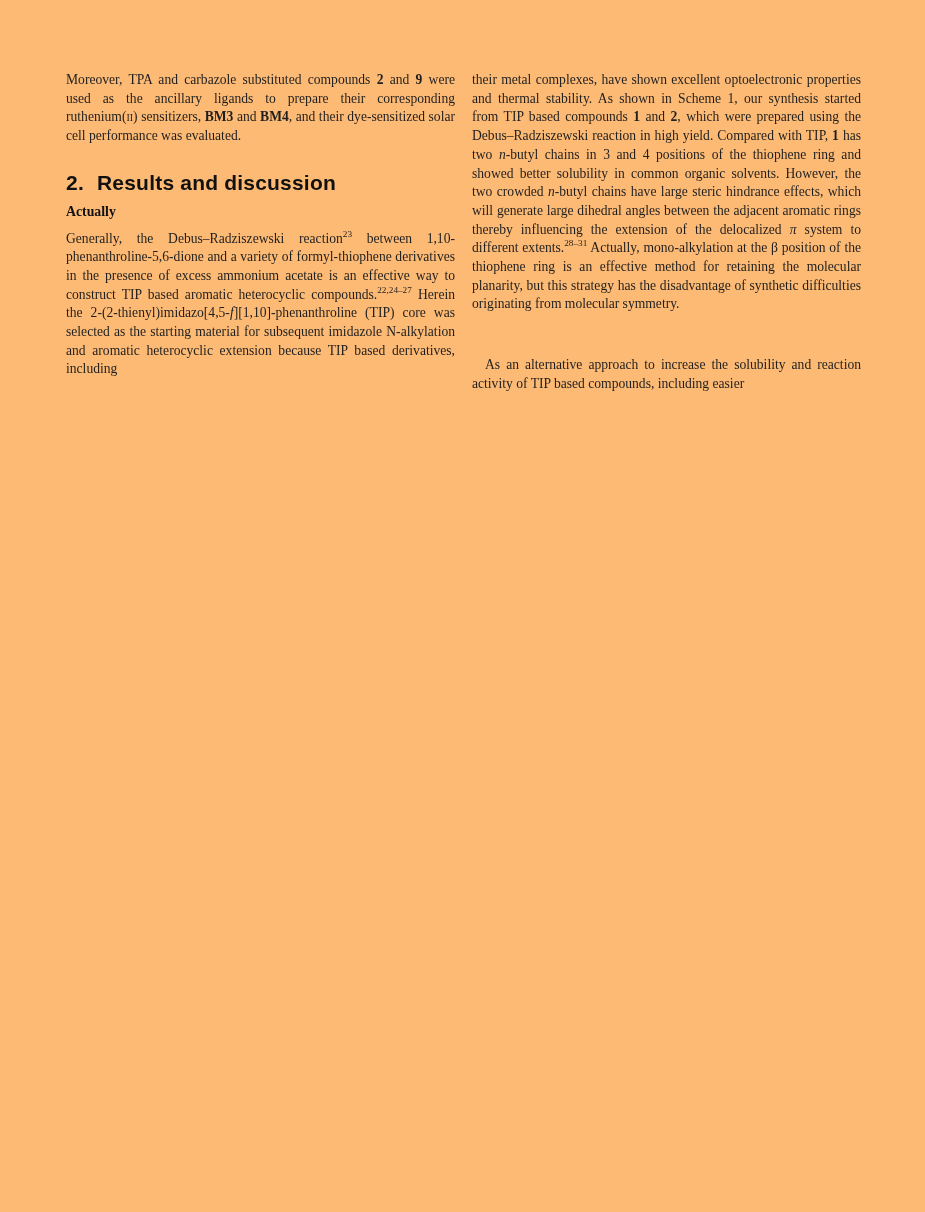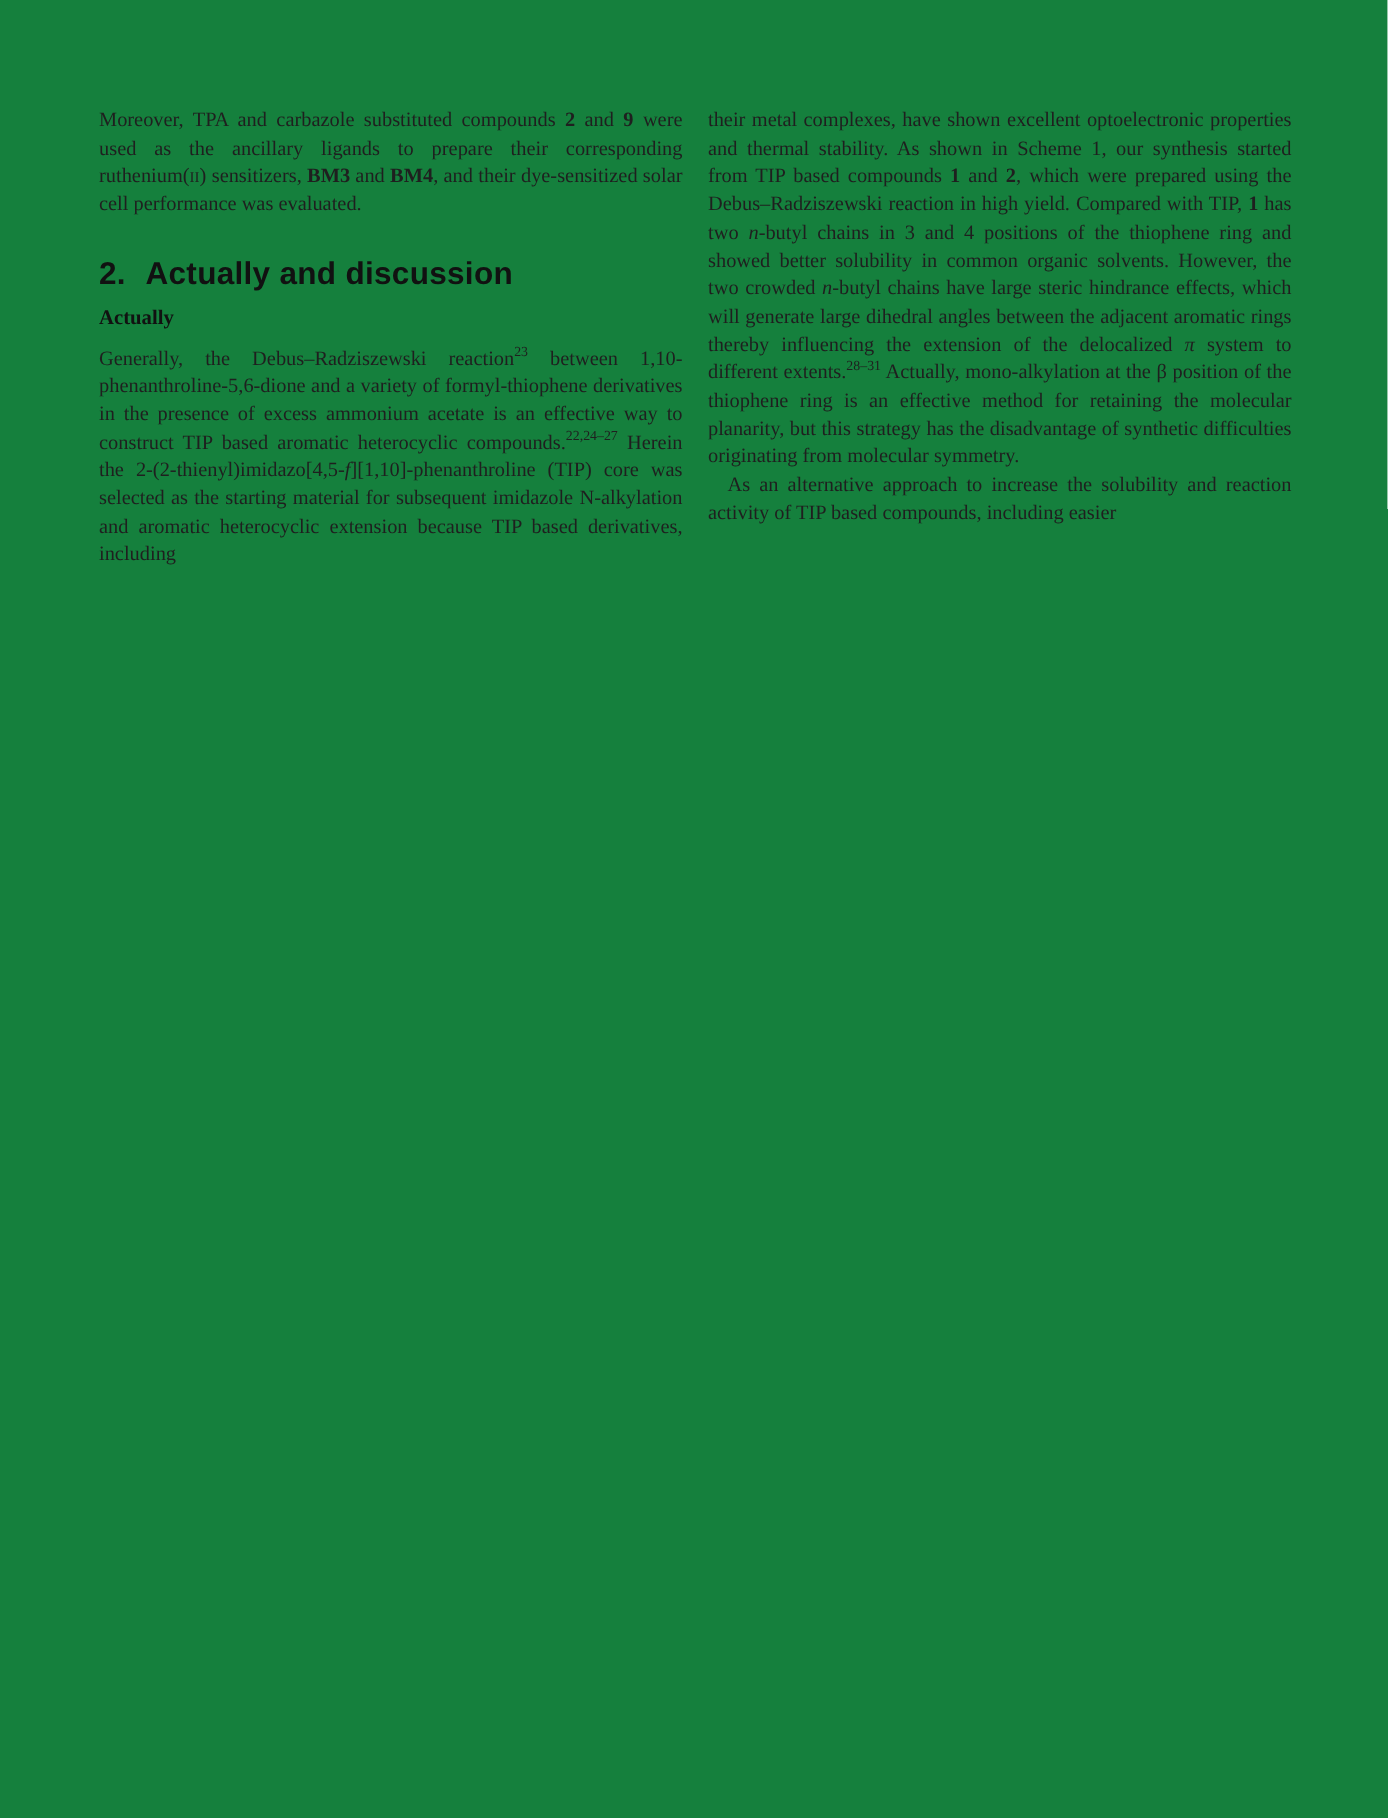--- a/index.html
+++ b/index.html
@@ -4,21 +4,21 @@
 <style>
   html, body {
     margin: 0;
     padding: 0;
     background: #ffffff;
   }
   .page {
     position: relative;
     width: 925px;
     height: 1212px;
-    background: #15803d;
+    background: #fdba74;
     overflow: hidden;
     font-family: "Liberation Serif", serif;
     color: #1f1f1f;
   }
   .columns {
     position: absolute;
     left: 66px;
     top: 71px;
     width: 795px;
     display: flex;
@@ -30,20 +30,21 @@
   }
   .body-text {
     margin: 0;
     font-size: 13.6px;
     line-height: 18.7px;
     text-align: justify;
     color: #1f1f1f;
   }
   .body-text.indent {
     text-indent: 13px;
+    margin-top: 42px;
   }
   .section-heading {
     margin: 26px 0 0 0;
     font-family: "Liberation Sans", sans-serif;
     font-size: 21px;
     line-height: 21px;
     font-weight: 600;
     color: #111111;
     letter-spacing: 0.2px;
   }
@@ -68,21 +69,21 @@
 </head>
 <body>
 
 <div class="page">
   <div class="columns">
 
     <div class="col">
       <p class="body-text"><span>Moreover, TPA and carbazole substituted compounds </span><span class="b">2</span><span> and </span><span class="b">9</span><span> were used as the ancillary ligands to prepare their corresponding ruthenium(</span><span class="sc">ii</span><span>) sensitizers, </span><span class="b">BM3</span><span> and </span><span class="b">BM4</span><span>, and their dye-sensitized solar cell performance was evaluated.</span></p>
 
       <h2 class="section-heading">
-        <span class="section-number">2.</span><span class="section-title">Actually and discussion</span>
+        <span class="section-number">2.</span><span class="section-title">Results and discussion</span>
       </h2>
 
       <h3 class="subsection-heading">Actually</h3>
 
       <p class="body-text"><span>Generally, the Debus–Radziszewski reaction</span><span class="sup">23</span><span> between 1,10-phenanthroline-5,6-dione and a variety of formyl-thiophene derivatives in the presence of excess ammonium acetate is an effective way to construct TIP based aromatic heterocyclic compounds.</span><span class="sup">22,24–27</span><span> Herein the 2-(2-thienyl)imidazo[4,5-</span><span class="i">f</span><span>][1,10]-phenanthroline (TIP) core was selected as the starting material for subsequent imidazole N-alkylation and aromatic heterocyclic extension because TIP based derivatives, including</span></p>
     </div>
 
     <div class="col">
       <p class="body-text"><span>their metal complexes, have shown excellent optoelectronic properties and thermal stability. As shown in Scheme 1, our synthesis started from TIP based compounds </span><span class="b">1</span><span> and </span><span class="b">2</span><span>, which were prepared using the Debus–Radziszewski reaction in high yield. Compared with TIP, </span><span class="b">1</span><span> has two </span><span class="i">n</span><span>-butyl chains in 3 and 4 positions of the thiophene ring and showed better solubility in common organic solvents. However, the two crowded </span><span class="i">n</span><span>-butyl chains have large steric hindrance effects, which will generate large dihedral angles between the adjacent aromatic rings thereby influencing the extension of the delocalized </span><span class="i">π</span><span> system to different extents.</span><span class="sup">28–31</span><span> Actually, mono-alkylation at the β position of the thiophene ring is an effective method for retaining the molecular planarity, but this strategy has the disadvantage of synthetic difficulties originating from molecular symmetry.</span></p>
 

